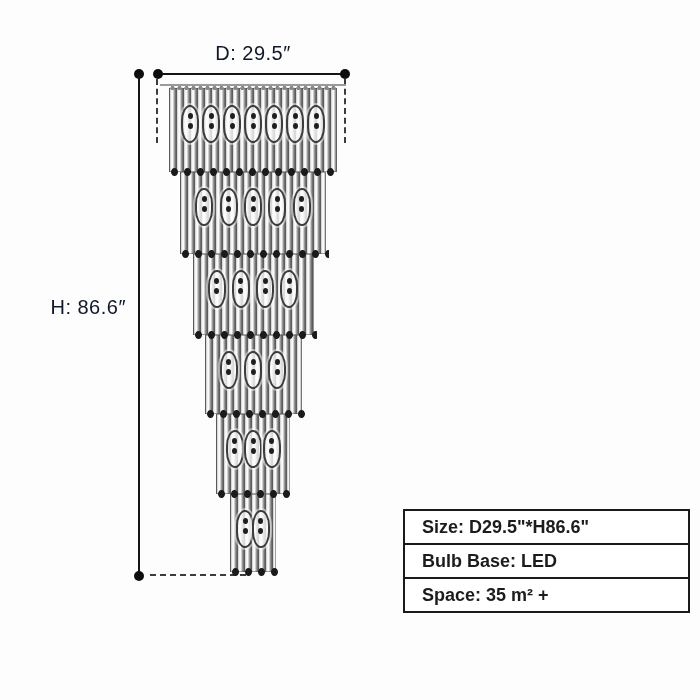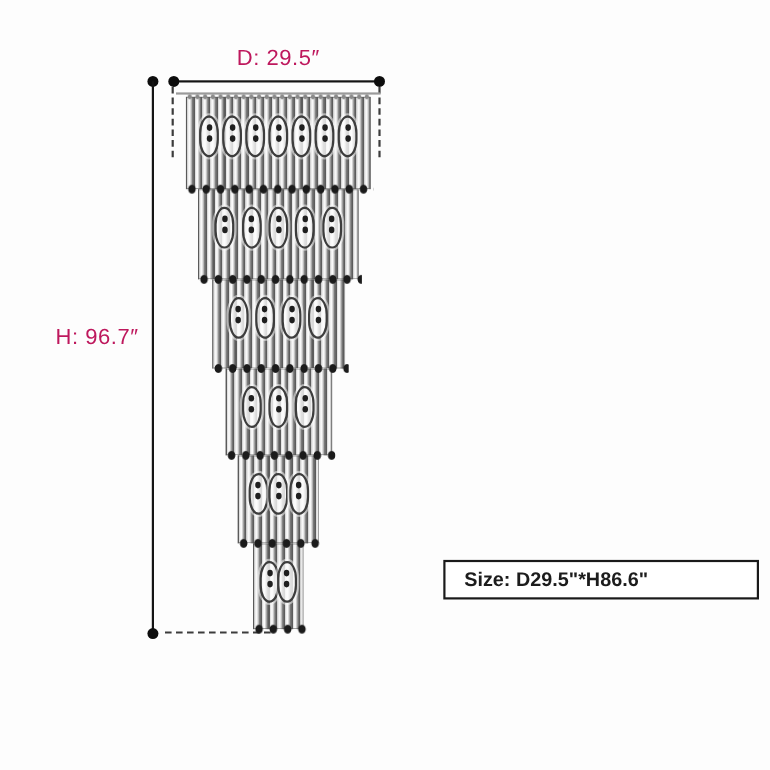--- a/index.html
+++ b/index.html
@@ -5,21 +5,21 @@
   html,body { margin:0; padding:0; }
   body {
     width:700px; height:700px;
     background:#ffffff;
     font-family:"Liberation Sans","DejaVu Sans",sans-serif;
     position:relative; overflow:hidden;
   }
   #stage { position:absolute; left:0; top:0; width:700px; height:700px; background:#fdfdfd; }
 
   
-  .dim-label { position:absolute; color:#be185d; font-size:20px; letter-spacing:0.5px; white-space:nowrap; }
+  .dim-label { position:absolute; color:#0f172a; font-size:20px; letter-spacing:0.5px; white-space:nowrap; }
   #d-label { left:253px; top:42px; transform:translateX(-50%); }
   #h-label { right:574px; top:296px; }
 
   .dim-line { position:absolute; background:#141414; }
   #dim-d-line { left:158px; top:73px; width:188px; height:2px; }
   #dim-h-line { left:138px; top:74px; width:2px; height:502px; }
 
   .dim-dot { position:absolute; width:10px; height:10px; background:#0d0d0d; border-radius:50%; }
 
   .dash-v { position:absolute; width:0; border-left:2px dashed #3c3c3c; }
@@ -88,21 +88,21 @@
 <div id="stage">
 
   <div class="dim-label" id="d-label">D: 29.5″</div>
   <div class="dim-line" id="dim-d-line"></div>
   <div class="dim-dot" style="left:134px; top:69px;"></div>
   <div class="dim-dot" style="left:153px; top:69px;"></div>
   <div class="dim-dot" style="left:340px; top:69px;"></div>
   <div class="dash-v" id="dash-left"></div>
   <div class="dash-v" id="dash-right"></div>
 
-  <div class="dim-label" id="h-label">H: 96.7″</div>
+  <div class="dim-label" id="h-label">H: 86.6″</div>
   <div class="dim-line" id="dim-h-line"></div>
   <div class="dim-dot" style="left:134px; top:571px;"></div>
   <div class="dash-h" id="dash-bottom"></div>
 
   <div id="canopy"></div>
   <div id="chandelier">
       <div class="tier" style="width: 168px; height: 84px;">
         <div class="bulb" style="left: calc(12.5% - 9px); top: 17px;"></div>
         <div class="bulb" style="left: calc(25% - 9px); top: 17px;"></div>
         <div class="bulb" style="left: calc(37.5% - 9px); top: 17px;"></div>
@@ -135,15 +135,17 @@
         <div class="bulb" style="left: calc(75% - 9px); top: 16px;"></div>
       </div>
       <div class="tier" style="width: 46px; height: 78px;">
         <div class="bulb" style="left: calc(33.3333% - 9px); top: 16px;"></div>
         <div class="bulb" style="left: calc(66.6667% - 9px); top: 16px;"></div>
       </div>
     </div>
 
   <div id="spec-table">
     <div class="spec-row">Size: D29.5"*H86.6"</div>
+    <div class="spec-row">Bulb Base: LED</div>
+    <div class="spec-row">Space: 35 m² +</div>
   </div>
 
 </div>
 
 </body></html>

